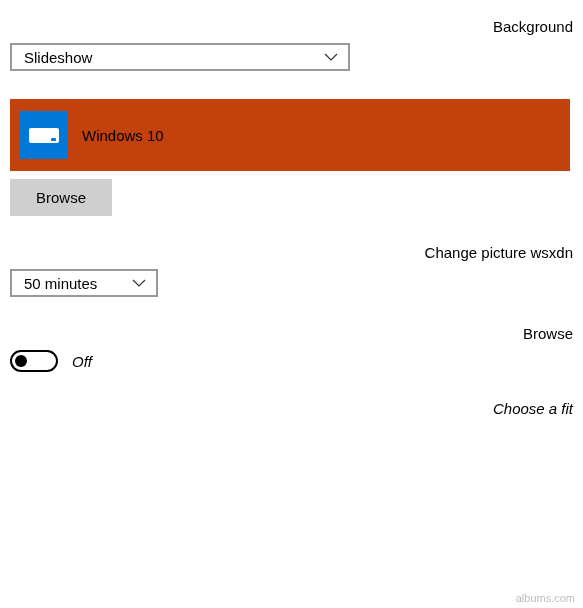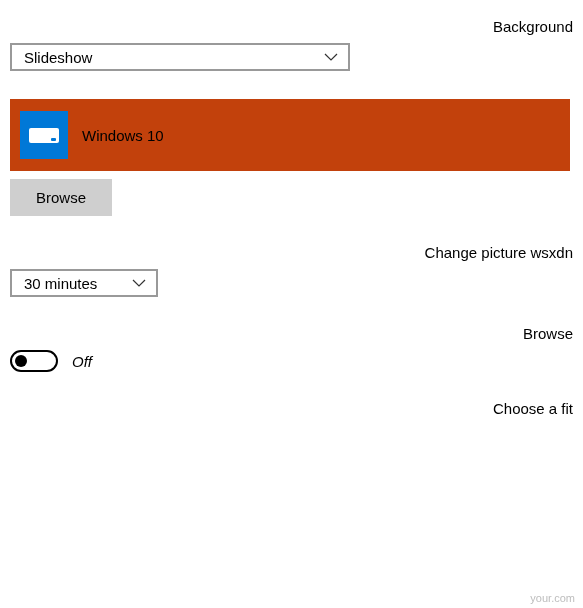--- a/index.html
+++ b/index.html
@@ -128,20 +128,21 @@
     .watermark {
       position: absolute;
       bottom: 4px;
       right: 8px;
       font-size: 11px;
       color: #bdbdbd;
       font-family: Arial, sans-serif;
     }
     .fit-section {
       margin-bottom: 8px;
+      font-style: italic;
     }
   </style>
 </head>
 <body>
 
 <div class="section">
   <span class="label">Background</span>
   <div class="dropdown wide">
     <span class="value">Slideshow</span>
     <span class="chevron">
@@ -158,21 +159,21 @@
       <div class="disk"></div>
     </div>
     <span class="album-name">Windows 10</span>
   </div>
   <button class="browse-btn">Browse</button>
 </div>
 
 <div class="section">
   <span class="label">Change picture wsxdn</span>
   <div class="dropdown narrow">
-    <span class="value">30 minutes</span>
+    <span class="value">50 minutes</span>
     <span class="chevron">
       <svg viewBox="0 0 14 14">
           <path d="M1 4 L7 10 L13 4" fill="none" stroke="#333" stroke-width="1.2"></path>
         </svg>
     </span>
   </div>
 </div>
 
 <div class="section">
   <span class="label">Browse</span>
@@ -181,13 +182,13 @@
       <div class="knob"></div>
     </div>
     <span class="toggle-label">Off</span>
   </div>
 </div>
 
 <div class="section fit-section">
   <span class="label">Choose a fit</span>
 </div>
 
-<div class="watermark">your.com</div>
+<div class="watermark">albums.com</div>
 
 </body></html>

